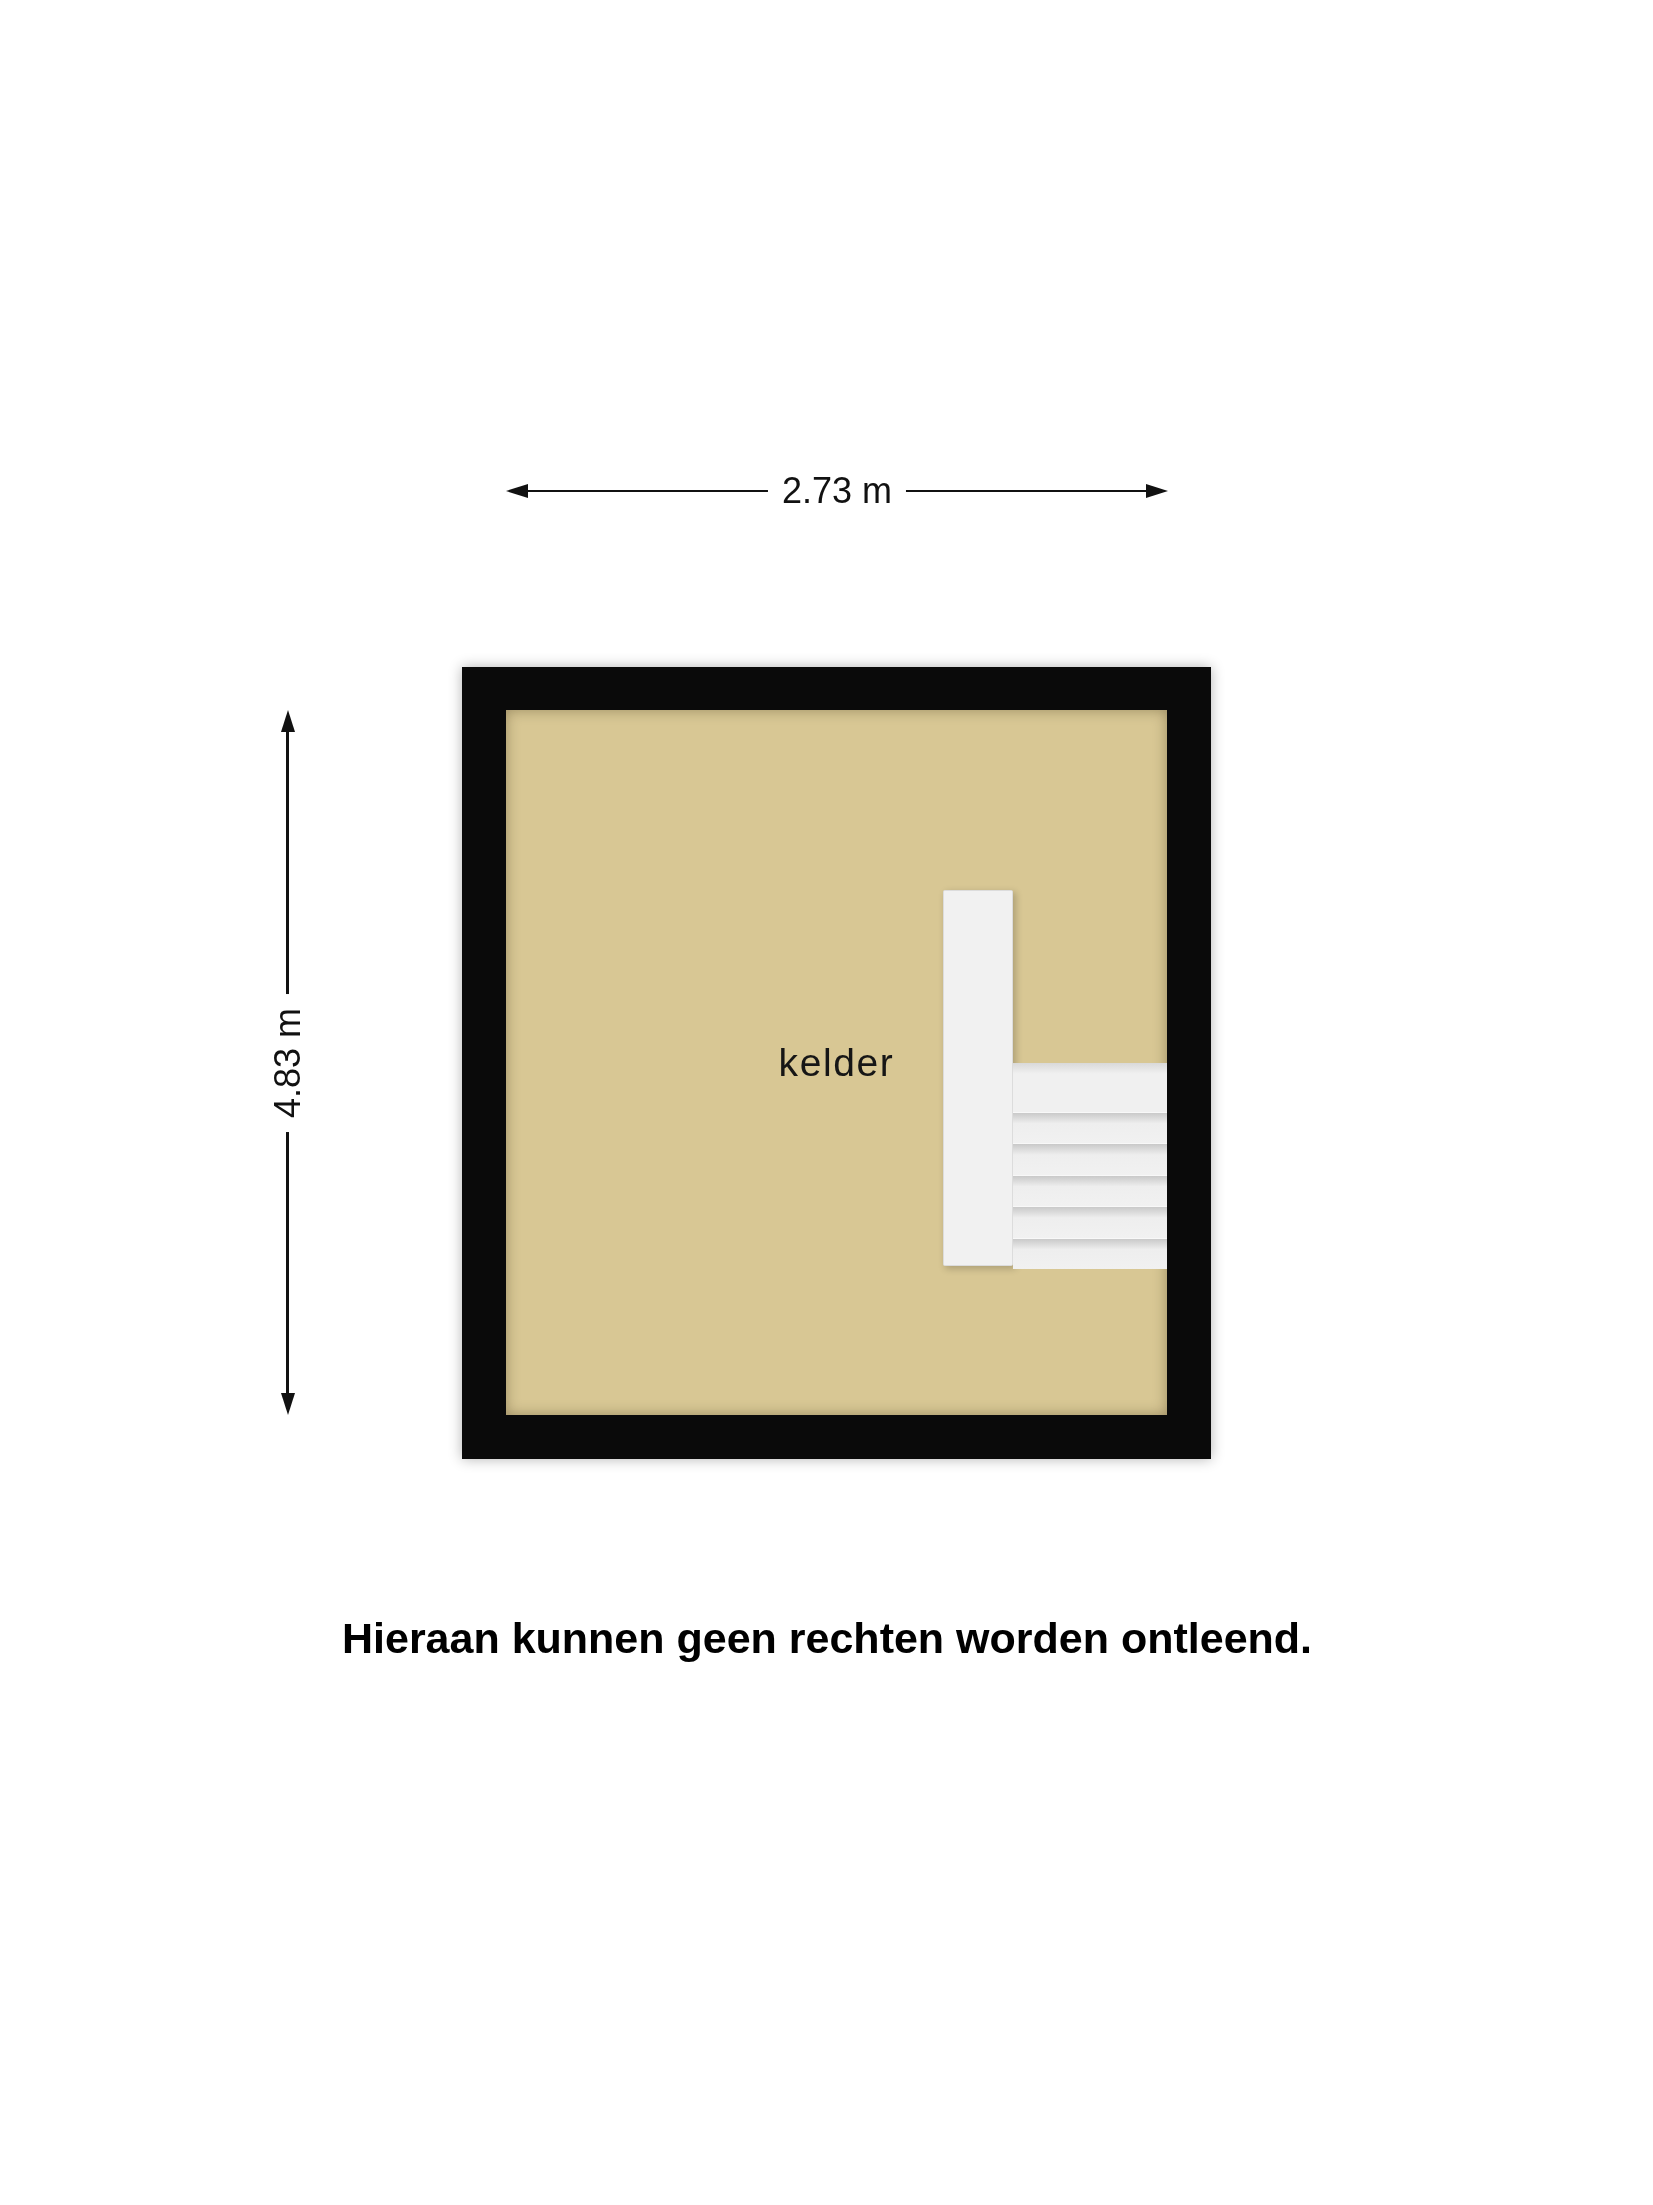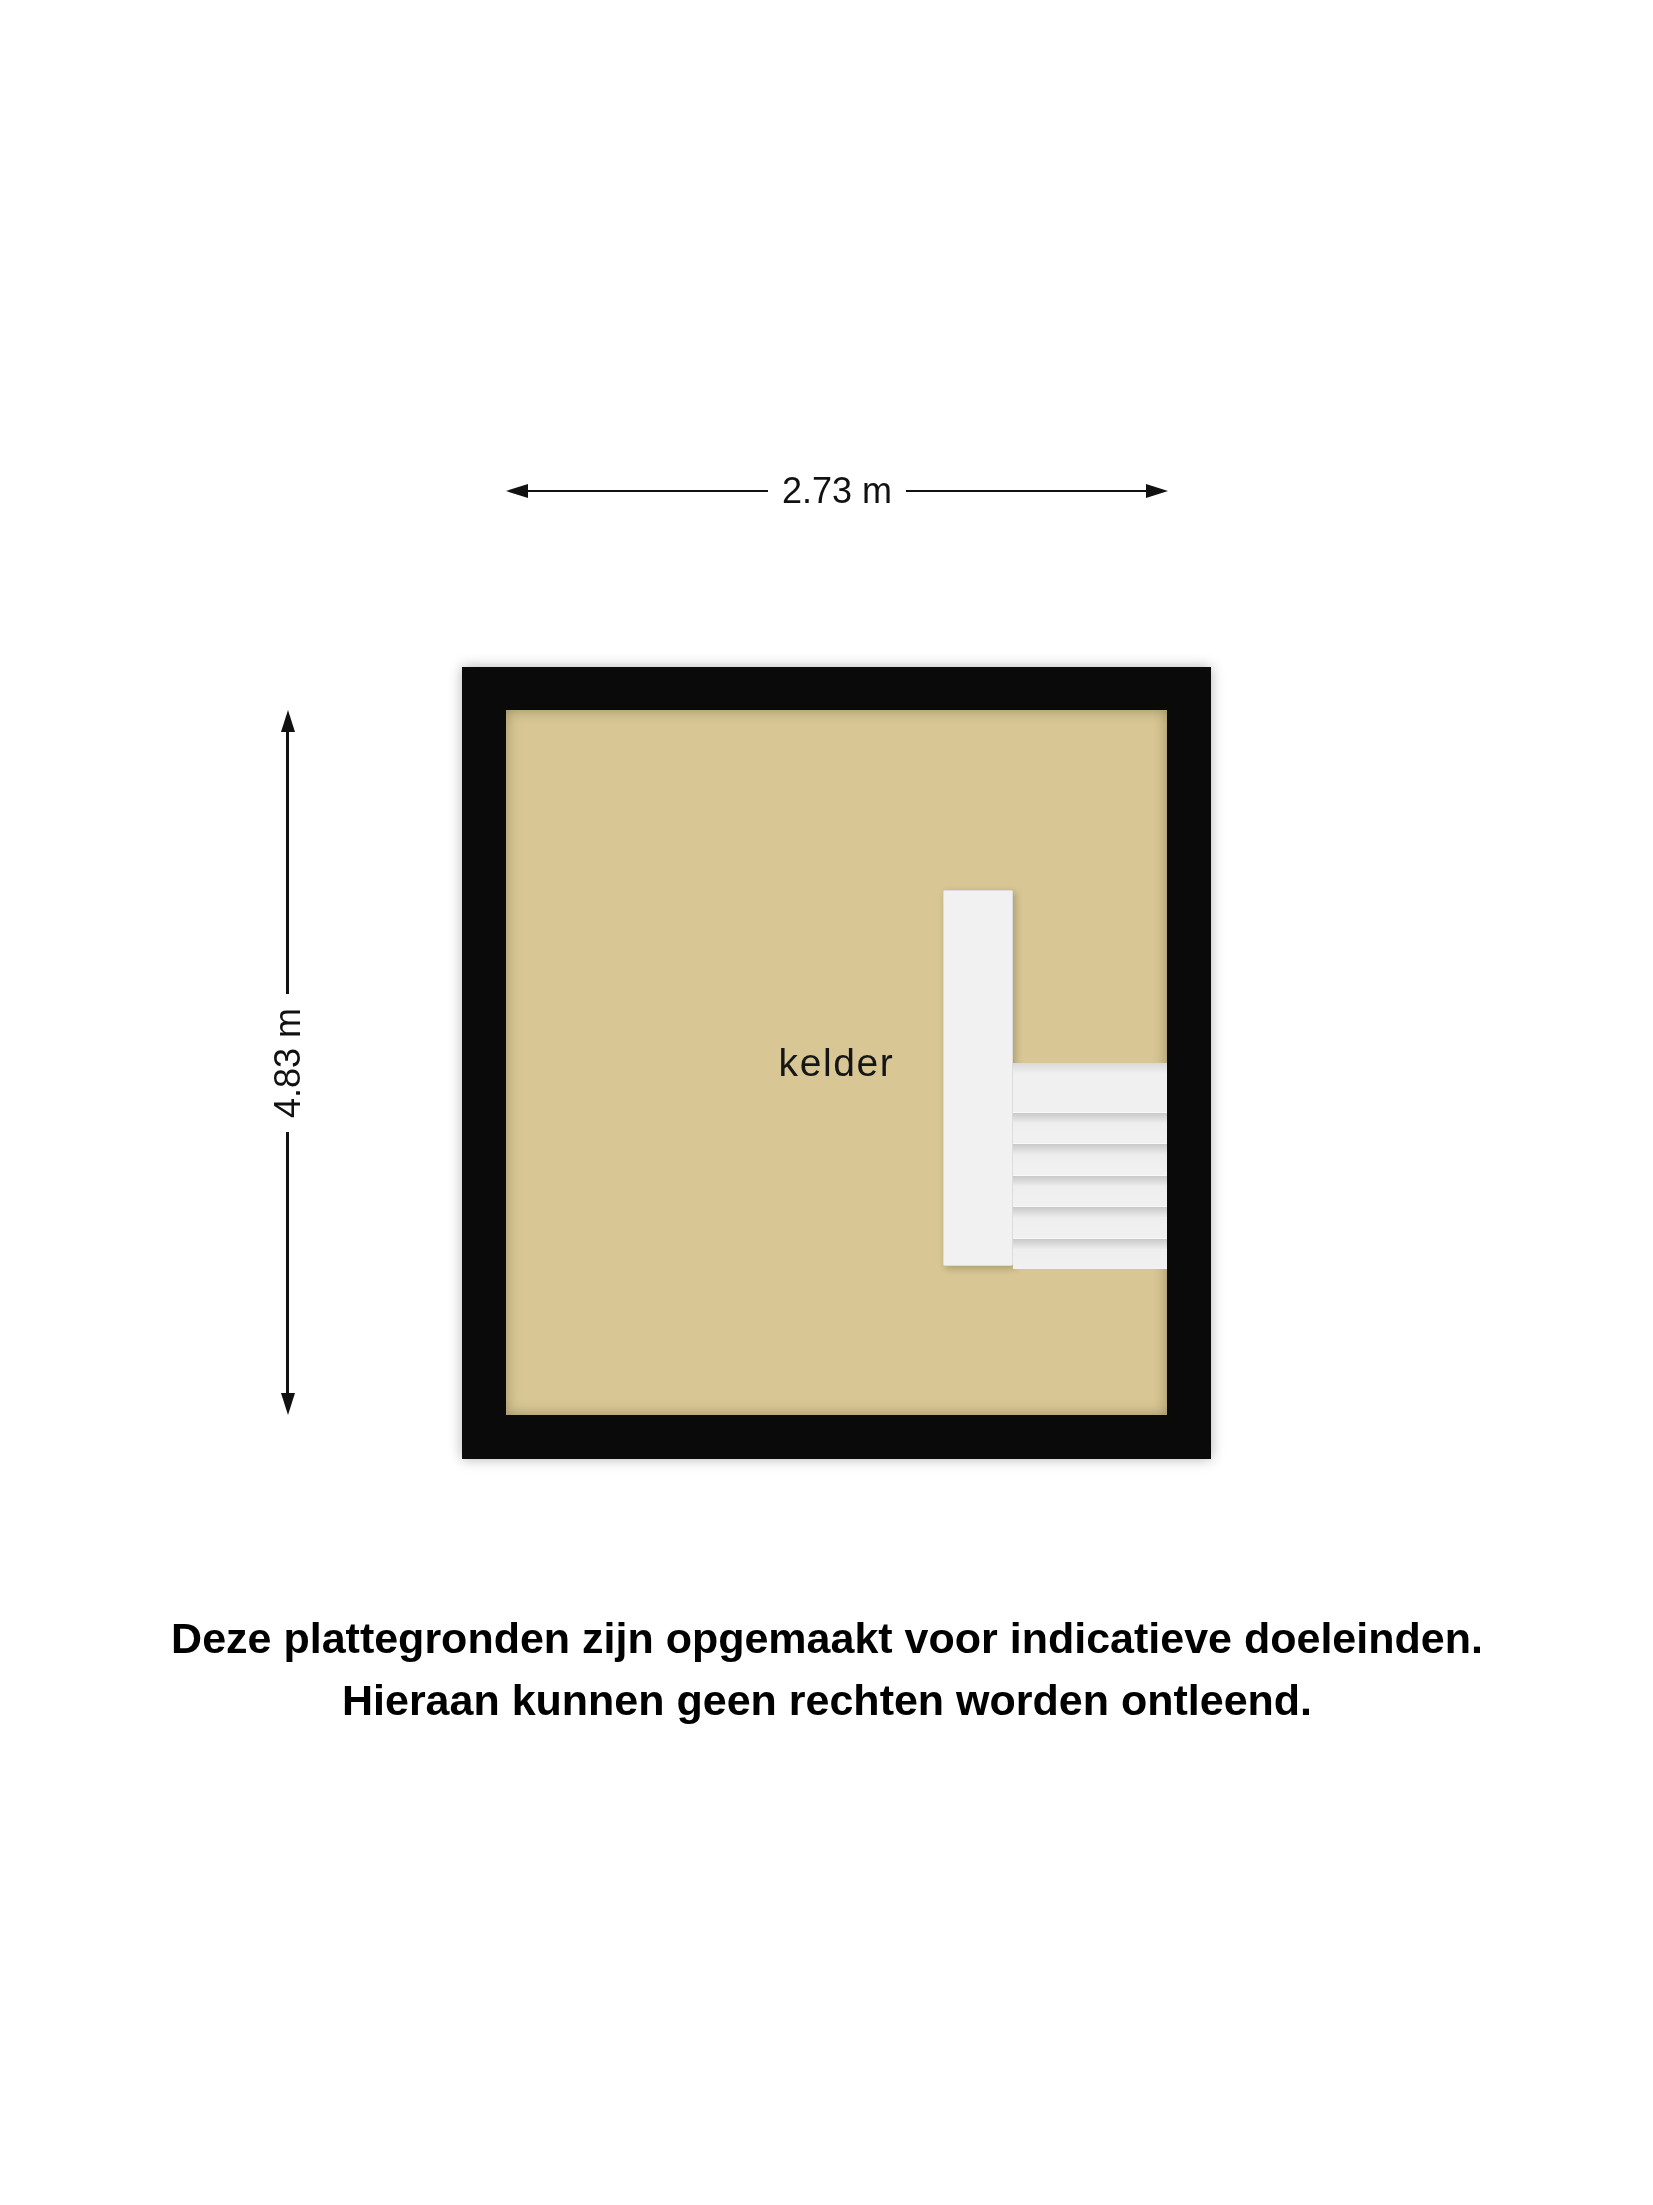--- a/index.html
+++ b/index.html
@@ -119,18 +119,17 @@
           <div class="tread"></div>
           <div class="tread"></div>
           <div class="tread"></div>
           <div class="tread"></div>
           <div class="tread"></div>
         </div>
     </div>
   </div>
 
   <div class="disclaimer">
-    <div>Deze plattegronden zijn opgemaakt voor indicatieve doeleinden.</div>
     <div>Hieraan kunnen geen rechten worden ontleend.</div>
   </div>
 
 </div>
 
 
 </body></html>

